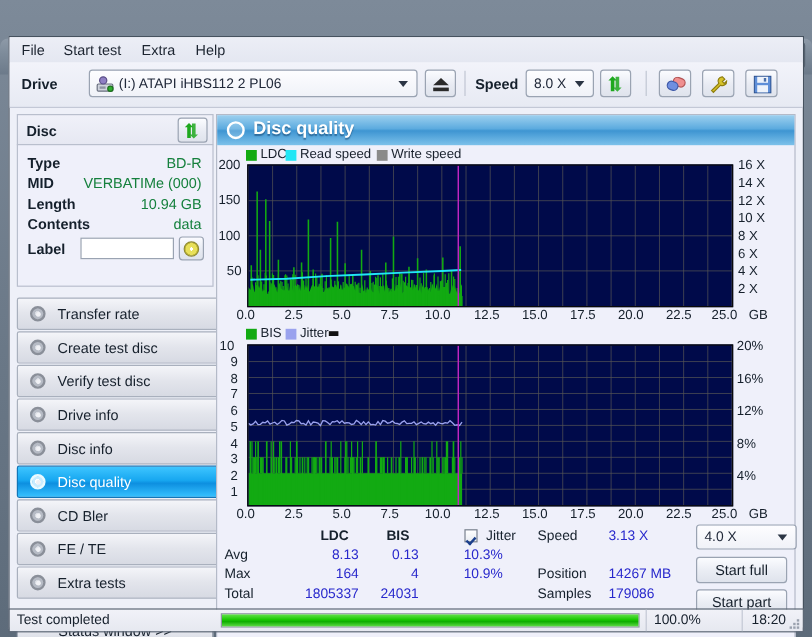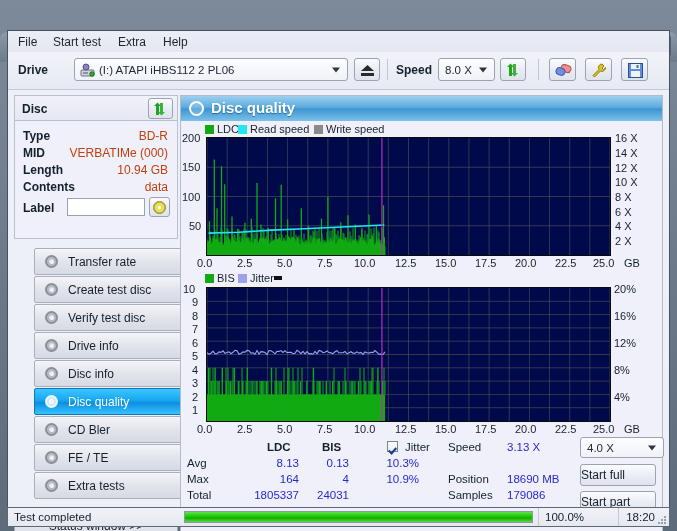--- a/index.html
+++ b/index.html
@@ -46,24 +46,24 @@
       width:0;height:0;border-left:4.5px solid transparent;border-right:4.5px solid transparent;border-top:5px solid #2b3544;}
   .tbtn{border:1px solid #9aa3b2;border-radius:3px;
       background:linear-gradient(180deg,#fbfcff 0%,#e8ebf3 55%,#dfe3ec 100%);box-sizing:border-box;position:relative;}
   .sep{position:absolute;width:1px;background:#c0c6d3;}
   
   .disc-hdr{position:absolute;left:6px;top:64px;width:164px;height:26px;
       background:linear-gradient(180deg,#f0f1f9 0%,#e6e8f2 100%);border:1px solid #b9bfcd;box-sizing:border-box;}
   .disc-box{position:absolute;left:6px;top:89px;width:164px;height:119px;
       background:#eff0fa;border:1px solid #b9bfcd;box-sizing:border-box;}
   .dk{position:absolute;left:8px;font-weight:bold;color:#15202c;font-size:12px;}
-  .dv{position:absolute;right:9px;color:#c2410c;font-size:12px;text-align:left;}
+  .dv{position:absolute;right:9px;color:#15803d;font-size:12px;text-align:left;}
   .navbtn{position:absolute;left:6px;width:188px;height:27px;
       background:linear-gradient(180deg,#f4f5f9 0%,#e3e5ec 48%,#d7dae3 100%);
-      border:1px solid #a9b0bd;box-sizing:border-box;border-radius:2px;margin-left:20px;}
+      border:1px solid #a9b0bd;box-sizing:border-box;border-radius:2px;}
   .navbtn.sel{background:linear-gradient(180deg,#3ec5ff 0%,#17a7f0 45%,#0d8fe0 55%,#36c1ff 100%);
       border-color:#1276b8;}
   .navbtn .nl{position:absolute;left:33px;top:50%;transform:translateY(-50%);font-size:12px;color:#16202c;white-space:nowrap;}
   .navbtn.sel .nl{color:#ffffff;}
   .navico{position:absolute;left:9px;top:50%;transform:translateY(-50%);width:16px;height:16px;}
   .navico .ring{position:absolute;left:1px;top:1px;width:13px;height:13px;border-radius:50%;
       border:2px solid #8a8f99;box-sizing:border-box;background:radial-gradient(circle,#d8dbe2 0 35%,#b6bbc5 36% 100%);}
   .navbtn.sel .navico .ring{border-color:#eafaff;background:radial-gradient(circle,#ffffff 0 35%,#c9ecff 36% 100%);}
   .navico .hole{position:absolute;left:6px;top:6px;width:4px;height:4px;border-radius:50%;background:#f0f1f5;}
   .statusbtn{position:absolute;left:6px;top:484px;width:164px;height:21px;
@@ -80,21 +80,21 @@
       border:2px solid #fff;box-sizing:border-box;background:rgba(255,255,255,.18);}
   .legend{position:absolute;font-size:11px;color:#18202c;display:flex;align-items:center;gap:3px;}
   .legend .sw{width:9px;height:9px;display:inline-block;}
   .chart{position:absolute;background:#000a4a;border:1px solid #0a0a0a;box-sizing:border-box;overflow:hidden;}
   .axlab{position:absolute;font-size:11px;color:#16202c;white-space:nowrap;}
   .statbox{position:absolute;font-size:11.5px;white-space:nowrap;}
   .sk{color:#15202c;}
   .sv{color:#2828cc;}
   .abtn{border:1px solid #9aa3b2;border-radius:3px;
       background:linear-gradient(180deg,#fbfcff 0%,#eaedf4 52%,#dfe3ec 100%);box-sizing:border-box;
-      font-size:12px;color:#16202c;display:flex;align-items:center;justify-content:flex-start;}
+      font-size:12px;color:#16202c;display:flex;align-items:center;justify-content:center;}
   
   .statusbar{position:absolute;left:7px;top:507px;width:663px;height:20px;
       background:linear-gradient(180deg,#f1f2f8 0%,#e6e8f0 100%);border:1px solid #5d6876;box-sizing:border-box;}
   .sb-cell{position:absolute;top:0;height:18px;border-left:1px solid #c3c8d4;box-sizing:border-box;}
   .pbar{position:absolute;left:176px;top:3px;width:349px;height:12px;background:#e8eaf0;border:1px solid #8f96a4;box-sizing:border-box;}
   .pfill{position:absolute;left:0;top:0;height:10px;width:100%;
       background:linear-gradient(180deg,#62e14a 0%,#18c800 45%,#0fae00 60%,#5ddb44 100%);}
   .ckbox{width:11px;height:11px;border:1px solid #7b838f;background:linear-gradient(180deg,#fff 0%,#e9ecf2 100%);
       box-sizing:border-box;position:relative;}
   .ckbox:after{content:"";position:absolute;left:2px;top:4px;width:3px;height:6px;
@@ -773,21 +773,21 @@
       <div class="statbox sk" style="left:6px;top:393px">Total</div>
       <div class="statbox sv" style="left:62px;top:393px;width:56px;text-align:right">1805337</div>
       <div class="statbox sv" style="left:122px;top:393px;width:46px;text-align:right">24031</div>
 
       <span class="ckbox" style="position:absolute;left:206px;top:345px"></span>
       <div class="statbox sk" style="left:224px;top:345px">Jitter</div>
 
       <div class="statbox sk" style="left:267px;top:345px">Speed</div>
       <div class="statbox sv" style="left:326px;top:345px">3.13 X</div>
       <div class="statbox sk" style="left:267px;top:377px">Position</div>
-      <div class="statbox sv" style="left:326px;top:377px">18690 MB</div>
+      <div class="statbox sv" style="left:326px;top:377px">14267 MB</div>
       <div class="statbox sk" style="left:267px;top:393px">Samples</div>
       <div class="statbox sv" style="left:326px;top:393px">179086</div>
 
       <div class="combo" style="position:absolute;left:399px;top:341px;width:84px;height:21px">
         <span class="cap">4.0 X</span>
         <span class="arw"></span>
       </div>
       <div class="abtn" style="position:absolute;left:399px;top:368px;width:76px;height:22px">
         <span>Start full</span>
       </div>

